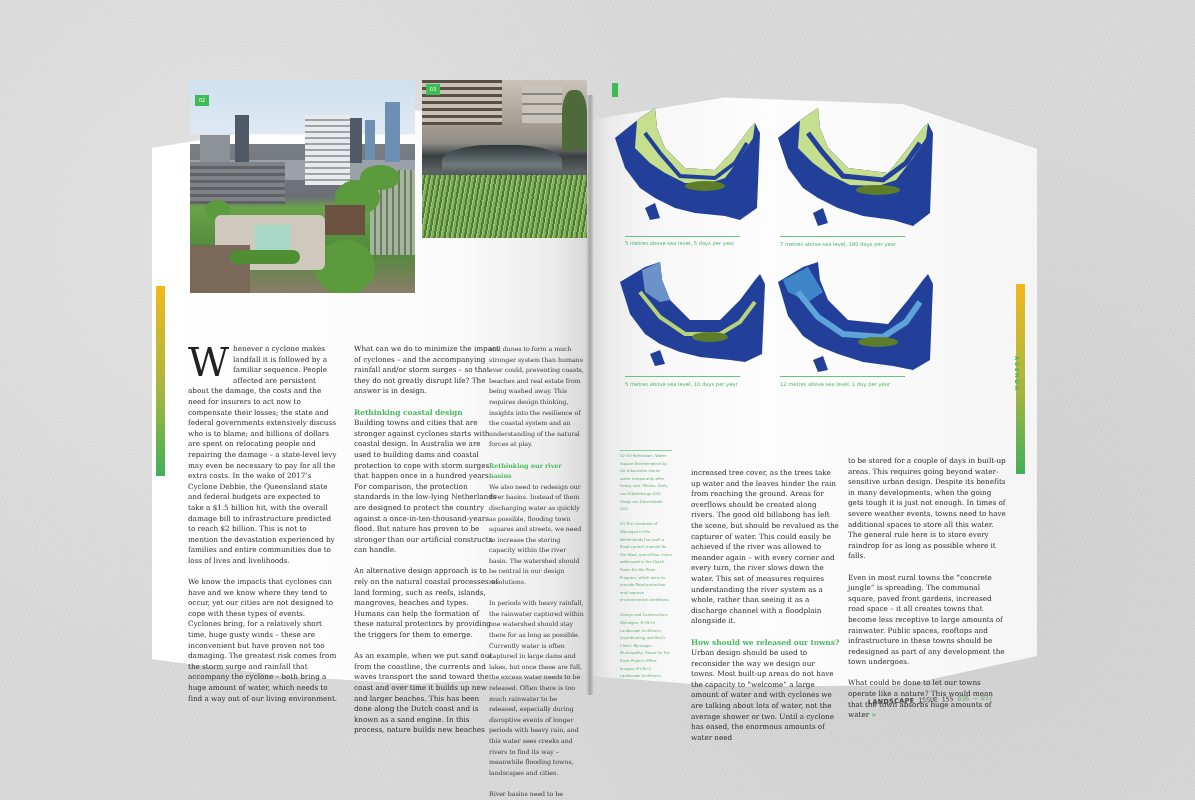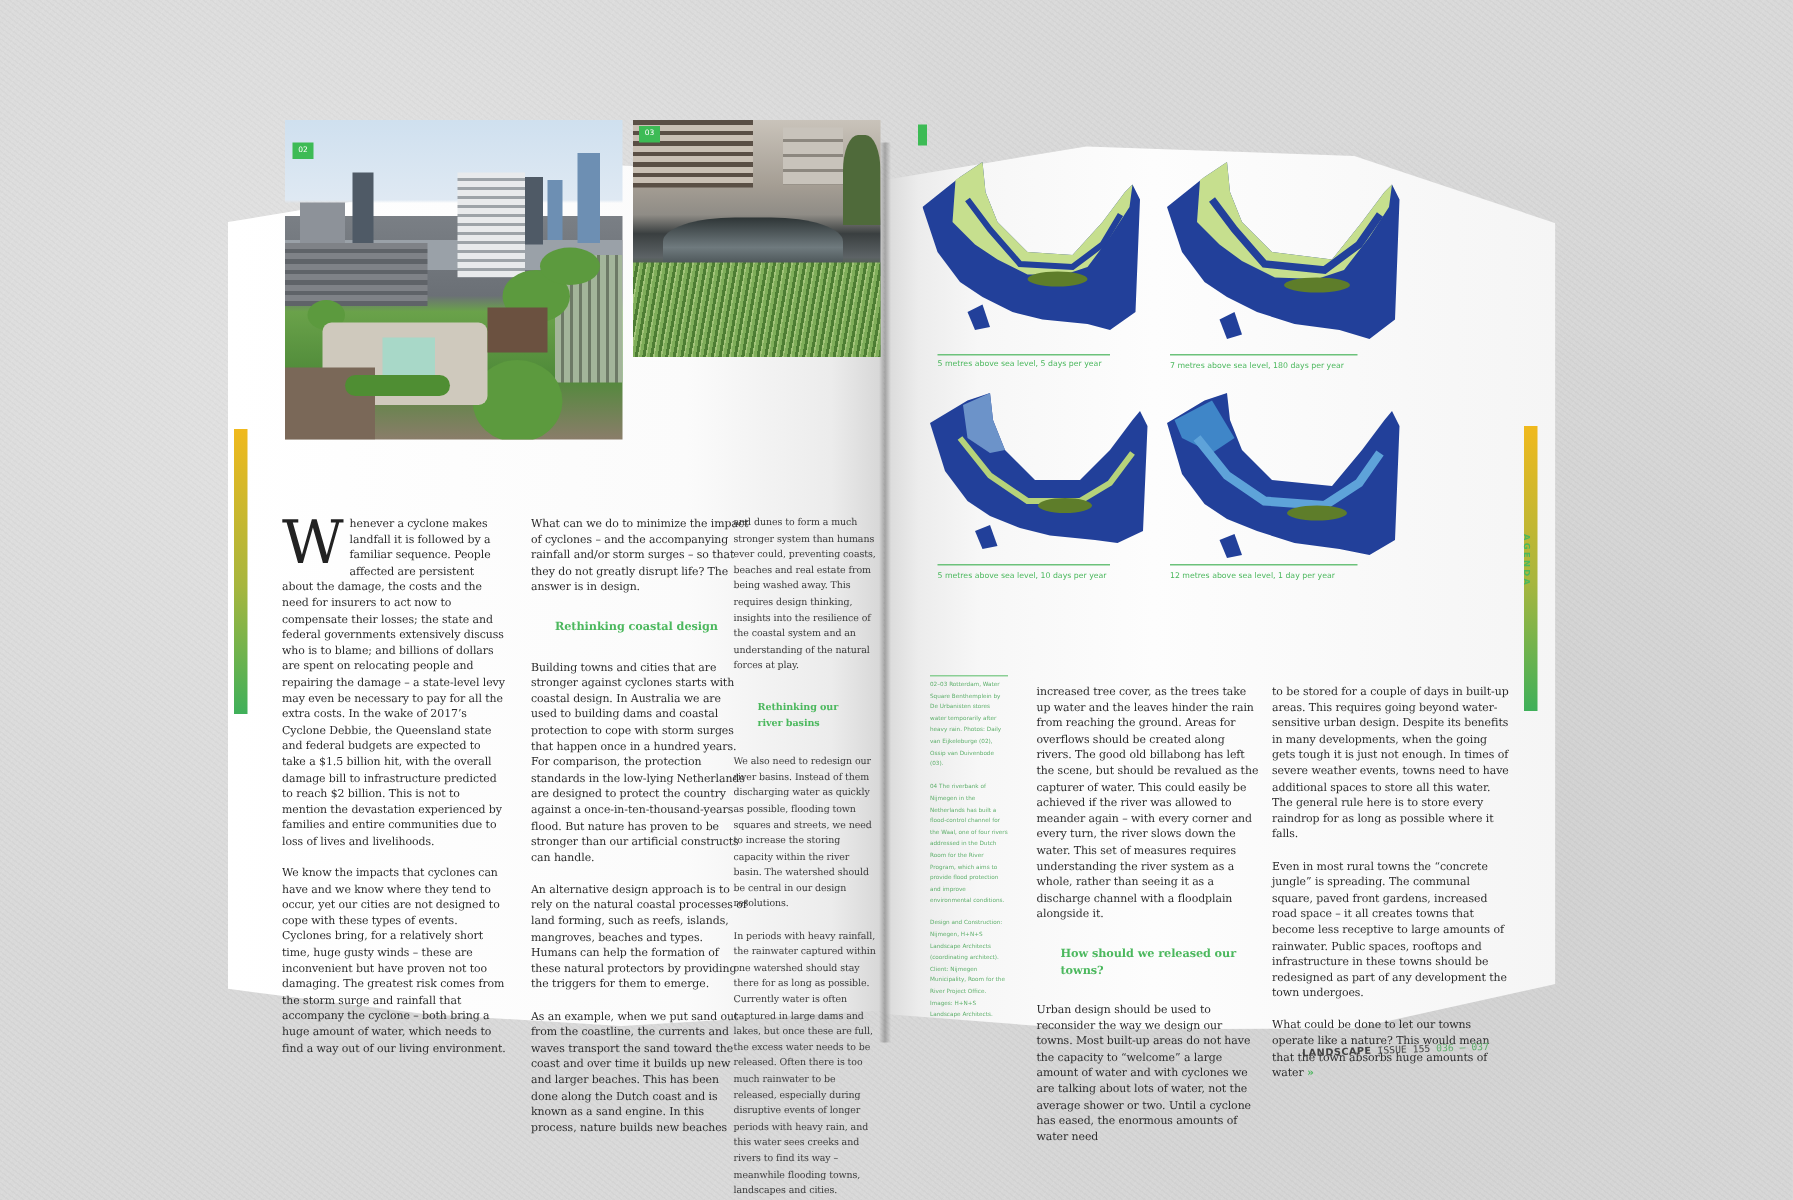--- a/index.html
+++ b/index.html
@@ -61,21 +61,21 @@
   .tag-side { width: 6px; height: 14px; }
   .accent-bar {
     position: absolute; width: 9px;
     background: linear-gradient(180deg, #f0b91d 0%, #a7b63e 55%, #3fb05a 100%);
   }
   .col {
     position: absolute; font-size: 7.3px; line-height: 10.6px; color: #2b2b2b;
     letter-spacing: -0.05px;
   }
   .col p { margin: 0 0 10.6px 0; }
-  .col h4 { margin: 16px; font-size: 7.5px; line-height: 10.6px; color: #4cb85e; font-weight: bold; }
+  .col h4 { margin: 0; font-size: 7.5px; line-height: 10.6px; color: #4cb85e; font-weight: bold; }
   .dropcap {
     float: left; font-size: 40px; line-height: 32px; margin: 2px 4px 0 0; color: #222; font-family: "DejaVu Serif", serif;
   }
   .col-narrow { font-size: 6.3px; line-height: 10.6px; color: #3a3a3a; }
   .caption-col {
     position: absolute; left: 620px; top: 452px; width: 52px;
     font-family: "DejaVu Sans", sans-serif; font-size: 3.8px; line-height: 7.6px; color: #5fb06c;
   }
   .caption-col p { margin: 0 0 7.6px 0; }
   .caption-rule { position: absolute; left: 620px; top: 450px; width: 52px; height: 1px; background: #8bcf95; }
@@ -203,21 +203,21 @@
 <div class="accent-bar" style="left:1016px;top:284px;height:190px"></div>
 <div class="side-label">AGENDA</div>
 
 <div class="caption-rule"></div>
 <div class="caption-col">
   <p>02–03 Rotterdam, Water Square Benthemplein by De Urbanisten stores water temporarily after heavy rain. Photos: Daily van Eijkeleburge (02), Ossip van Duivenbode (03).</p>
   <p>04 The riverbank of Nijmegen in the Netherlands has built a flood-control channel for the Waal, one of four rivers addressed in the Dutch Room for the River Program, which aims to provide flood protection and improve environmental conditions.</p>
   <p>Design and Construction: Nijmegen, H+N+S Landscape Architects (coordinating architect). Client: Nijmegen Municipality, Room for the River Project Office. Images: H+N+S Landscape Architects.</p>
 </div>
 
-<div class="col" style="left:691px;top:456px;width:150px">
+<div class="col" style="left:691px;top:468px;width:150px">
   <p>increased tree cover, as the trees take up water and the leaves hinder the rain from reaching the ground. Areas for overflows should be created along rivers. The good old billabong has left the scene, but should be revalued as the capturer of water. This could easily be achieved if the river was allowed to meander again – with every corner and every turn, the river slows down the water. This set of measures requires understanding the river system as a whole, rather than seeing it as a discharge channel with a floodplain alongside it.</p>
   <h4>How should we released our towns?</h4>
   <p>Urban design should be used to reconsider the way we design our towns. Most built-up areas do not have the capacity to “welcome” a large amount of water and with cyclones we are talking about lots of water, not the average shower or two. Until a cyclone has eased, the enormous amounts of water need</p>
 </div>
 
 <div class="col" style="left:848px;top:456px;width:160px">
   <p>to be stored for a couple of days in built-up areas. This requires going beyond water-sensitive urban design. Despite its benefits in many developments, when the going gets tough it is just not enough. In times of severe weather events, towns need to have additional spaces to store all this water. The general rule here is to store every raindrop for as long as possible where it falls.</p>
   <p>Even in most rural towns the “concrete jungle” is spreading. The communal square, paved front gardens, increased road space – it all creates towns that become less receptive to large amounts of rainwater. Public spaces, rooftops and infrastructure in these towns should be redesigned as part of any development the town undergoes.</p>
   <p><span>What could be done to let our towns operate like a nature? This would mean that the town absorbs huge amounts of water</span> <span class="more">»</span></p>
 </div>

